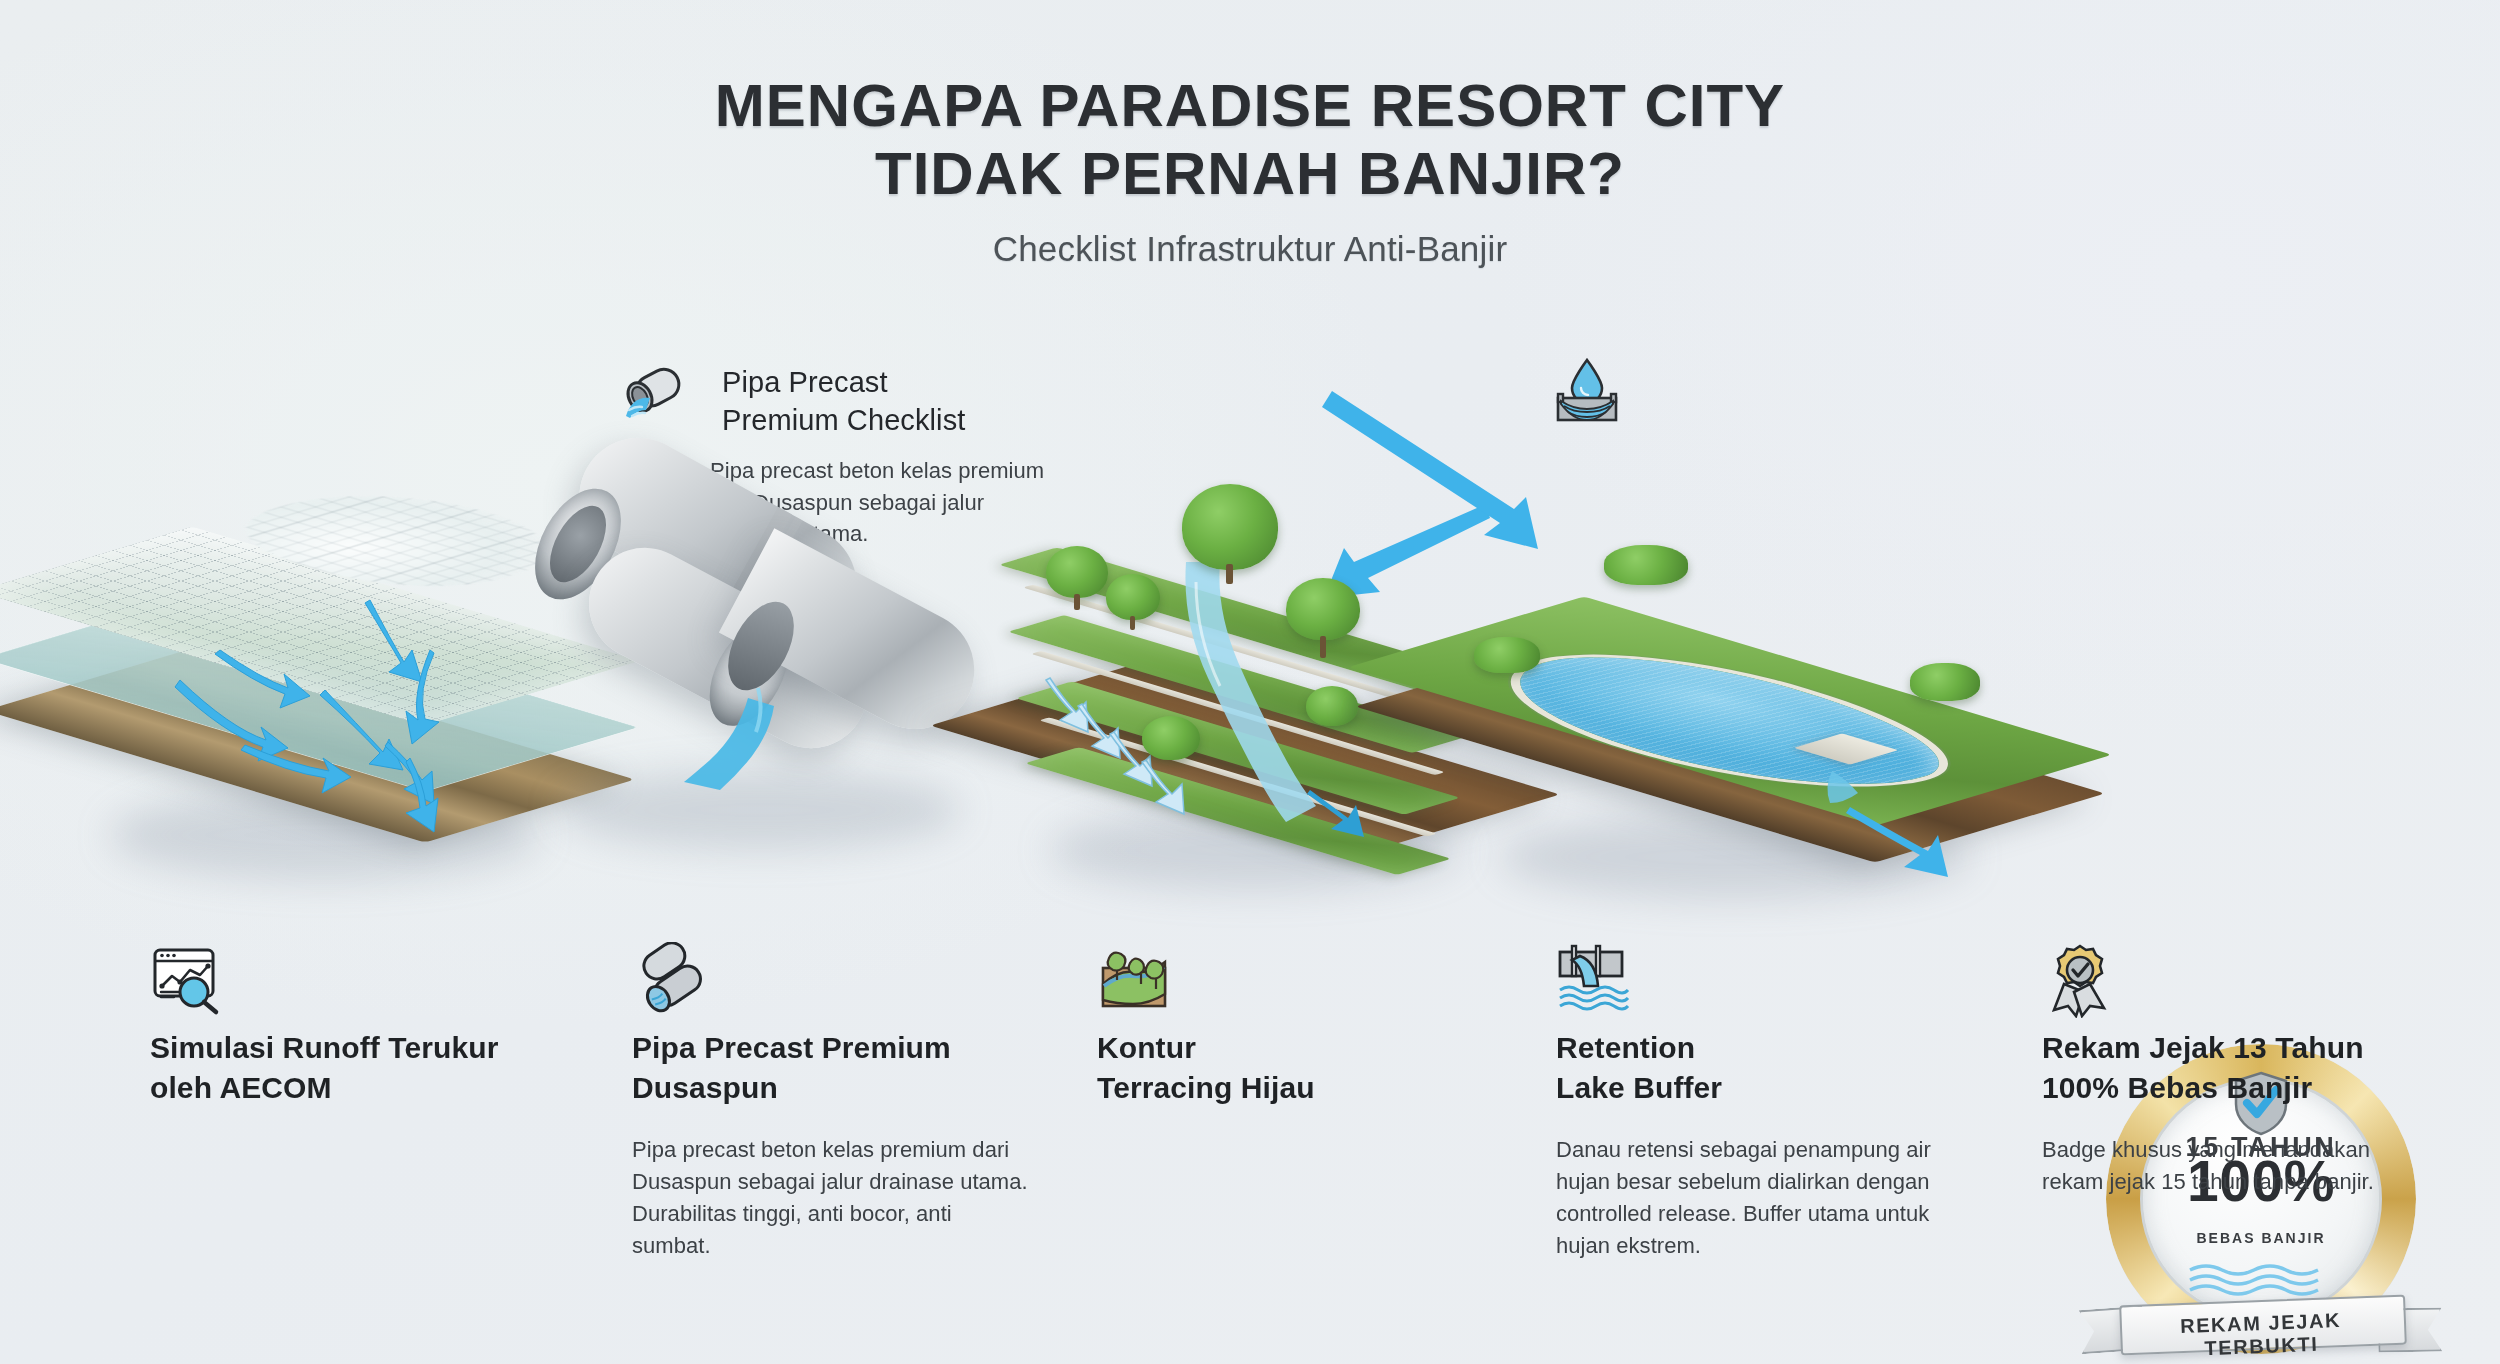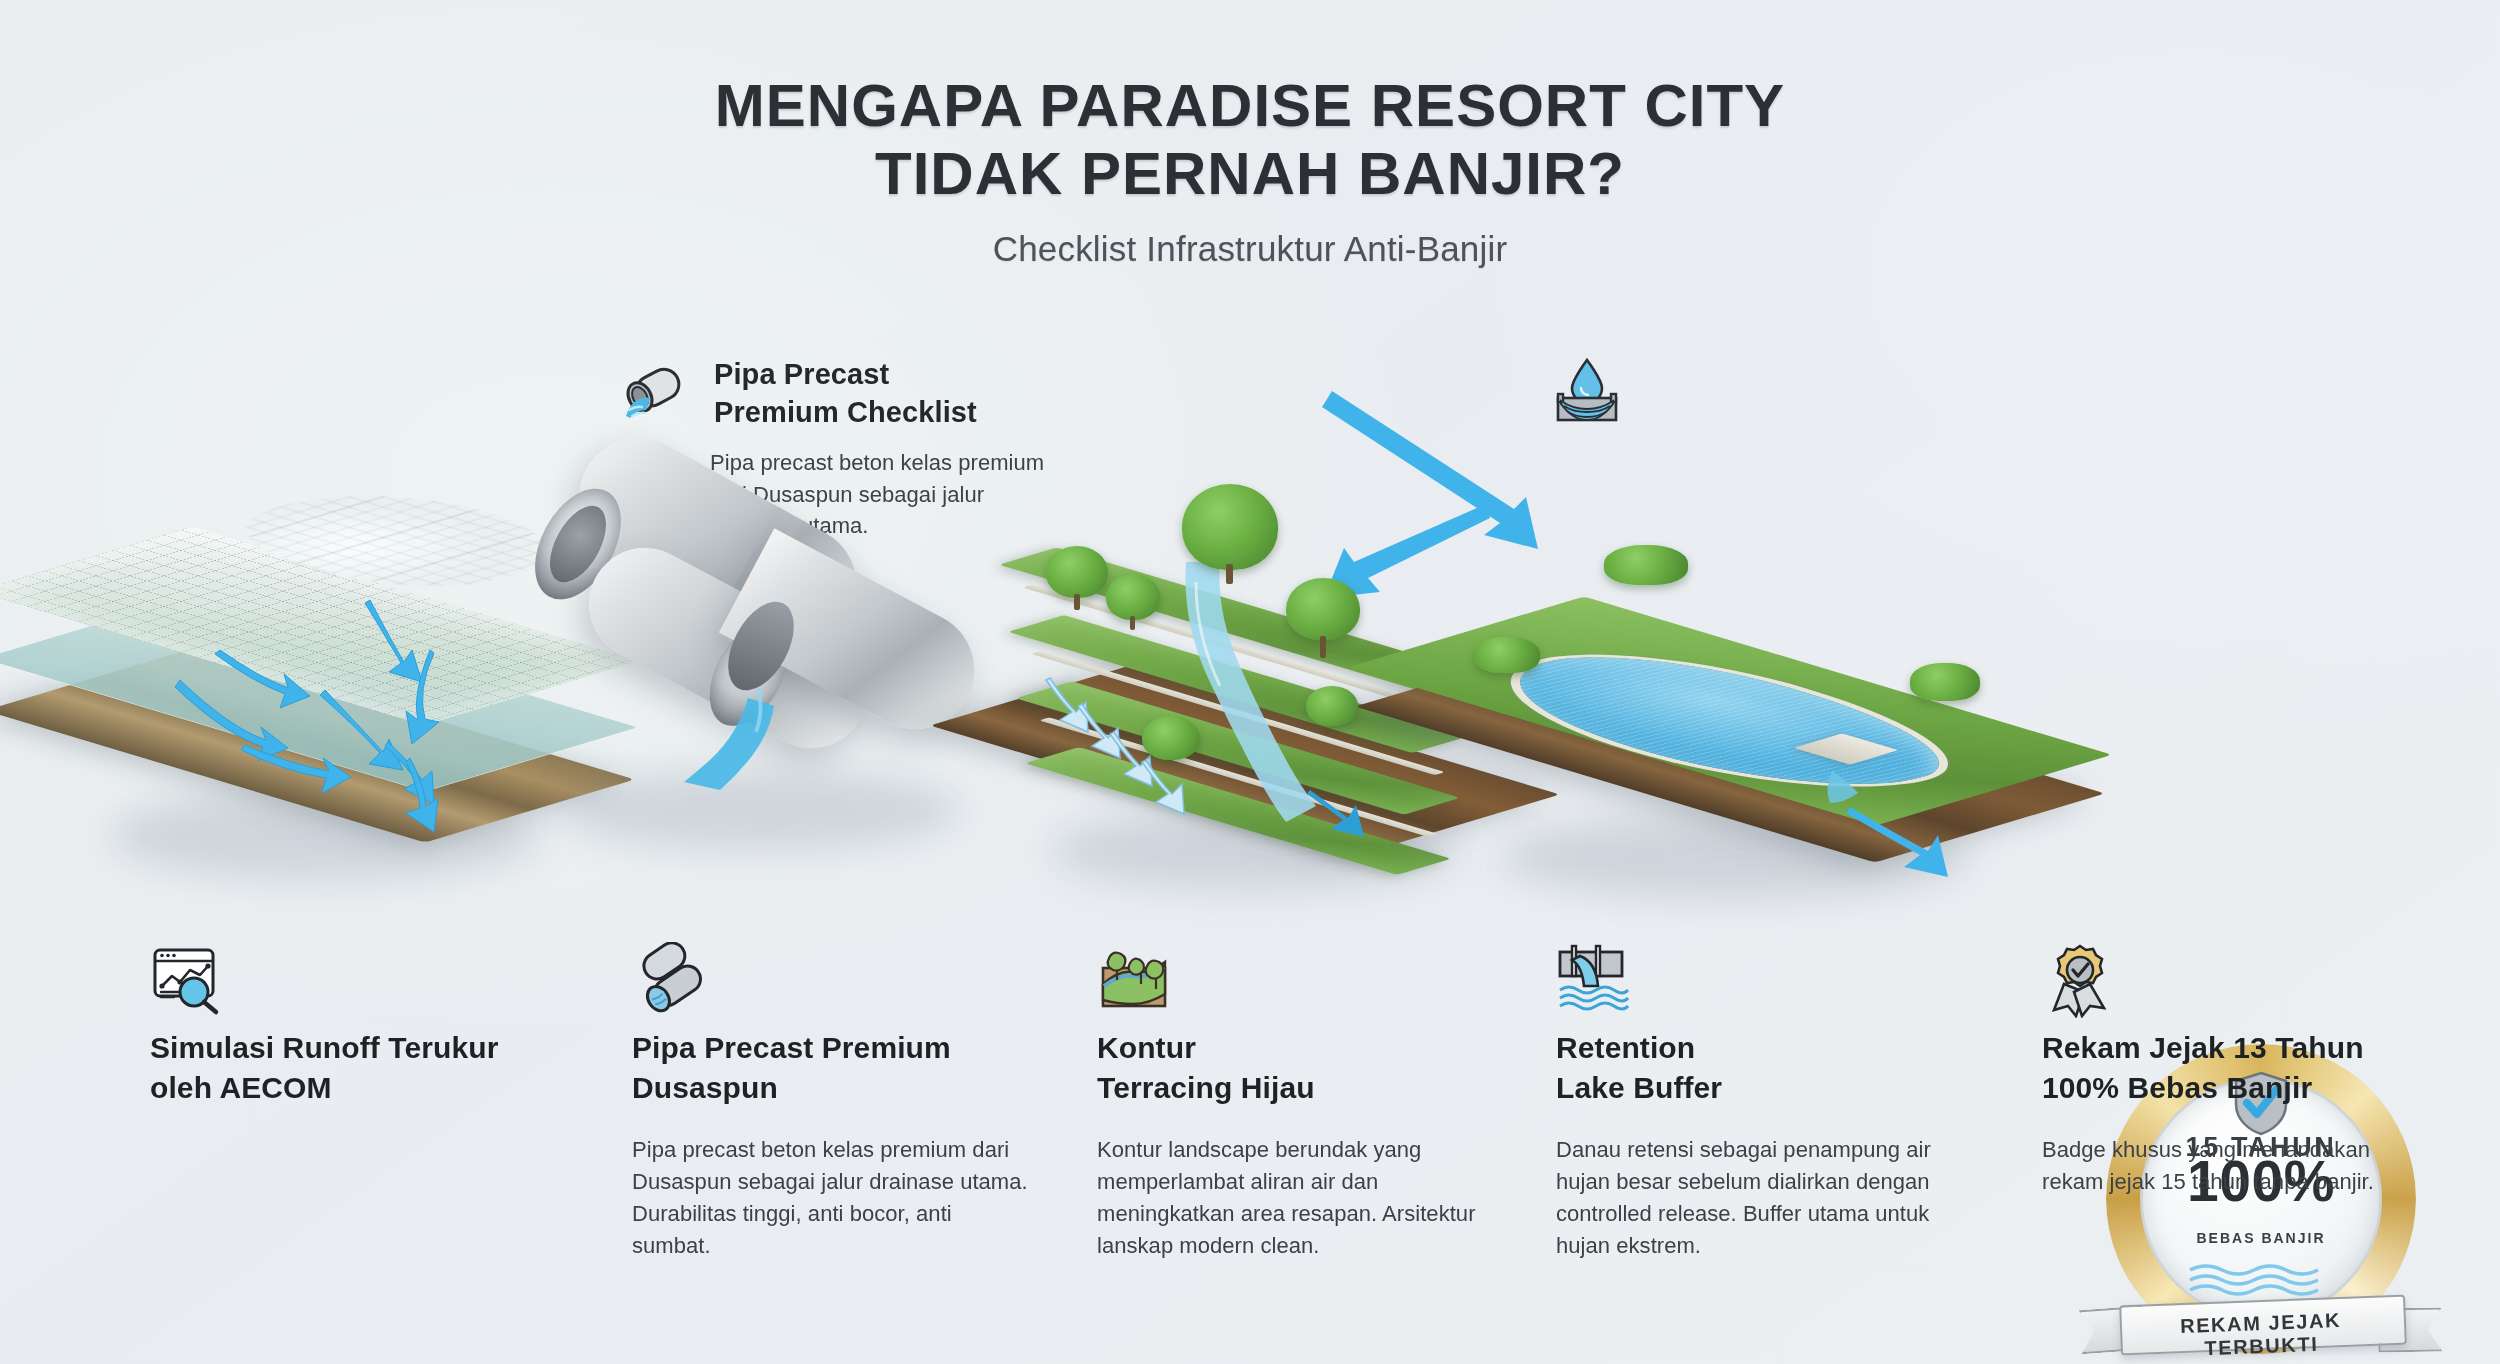--- a/index.html
+++ b/index.html
@@ -24,21 +24,21 @@
   .subtitle{
     margin-top:20px;font-size:35px;color:#4d5358;letter-spacing:.2px;
     text-shadow:0 1px 1px rgba(140,150,160,.25);
   }
 
   
   .callout{position:absolute;display:flex;gap:20px;align-items:flex-start;}
   .callout .ic{flex:0 0 auto;margin-top:2px;}
   .callout .ct{flex:1 1 auto;}
   .callout .ct h3{
-    margin:4px;font-size:29px;font-weight:bold;color:#24272b;line-height:1.30;
+    margin:12px;font-size:29px;font-weight:normal;color:#24272b;line-height:1.30;
     letter-spacing:.1px;
   }
   .callout .ct p{
     margin:16px 0 0 0;font-size:22px;color:#3d4247;line-height:1.42;letter-spacing:.05px;
   }
   #callout-pipe{left:620px;top:352px;width:430px;}
   #callout-lake{left:1552px;top:352px;width:450px;}
 
   
   .scene{position:absolute;left:0;top:430px;width:2500px;height:520px;}
@@ -424,21 +424,20 @@
             <path d="M36 32 q-7 -4 -3 -11 q4 -7 10 -3 q6 4 3 11 q-4 5 -10 3 Z"></path>
             <path d="M54 36 q-8 -4 -4 -12 q4 -8 12 -4 q7 4 3 12 q-4 6 -11 4 Z"></path>
           </g>
           <path d="M20 28 v10 M44 32 v10 M59 37 v10" stroke="#3a3027" stroke-width="2.2"></path>
         </svg>
       </div>
       <h4>
         <span>Kontur</span><br>
         <span>Terracing Hijau</span>
       </h4>
-      <p>Kontur landscape berundak yang memperlambat aliran air dan meningkatkan area resapan. Arsitektur lanskap modern clean.</p>
     </div>
 
     <div class="col" id="c3">
       <div class="cicon">
         <svg width="76" height="76" viewBox="0 0 76 76">
           <rect x="4" y="10" width="62" height="24" fill="#c2c7cb" stroke="#23272b" stroke-width="2.8"></rect>
           <rect x="16" y="4" width="4" height="30" fill="#eceef0" stroke="#23272b" stroke-width="2.4"></rect>
           <rect x="40" y="4" width="4" height="30" fill="#eceef0" stroke="#23272b" stroke-width="2.4"></rect>
           <path d="M24 14 q16 6 18 30 l-14 0 q-2 -20 -12 -26 Z" fill="#7fcde9" stroke="#23272b" stroke-width="2.6"></path>
           <g stroke="#3ba6d6" stroke-width="3" fill="none">

